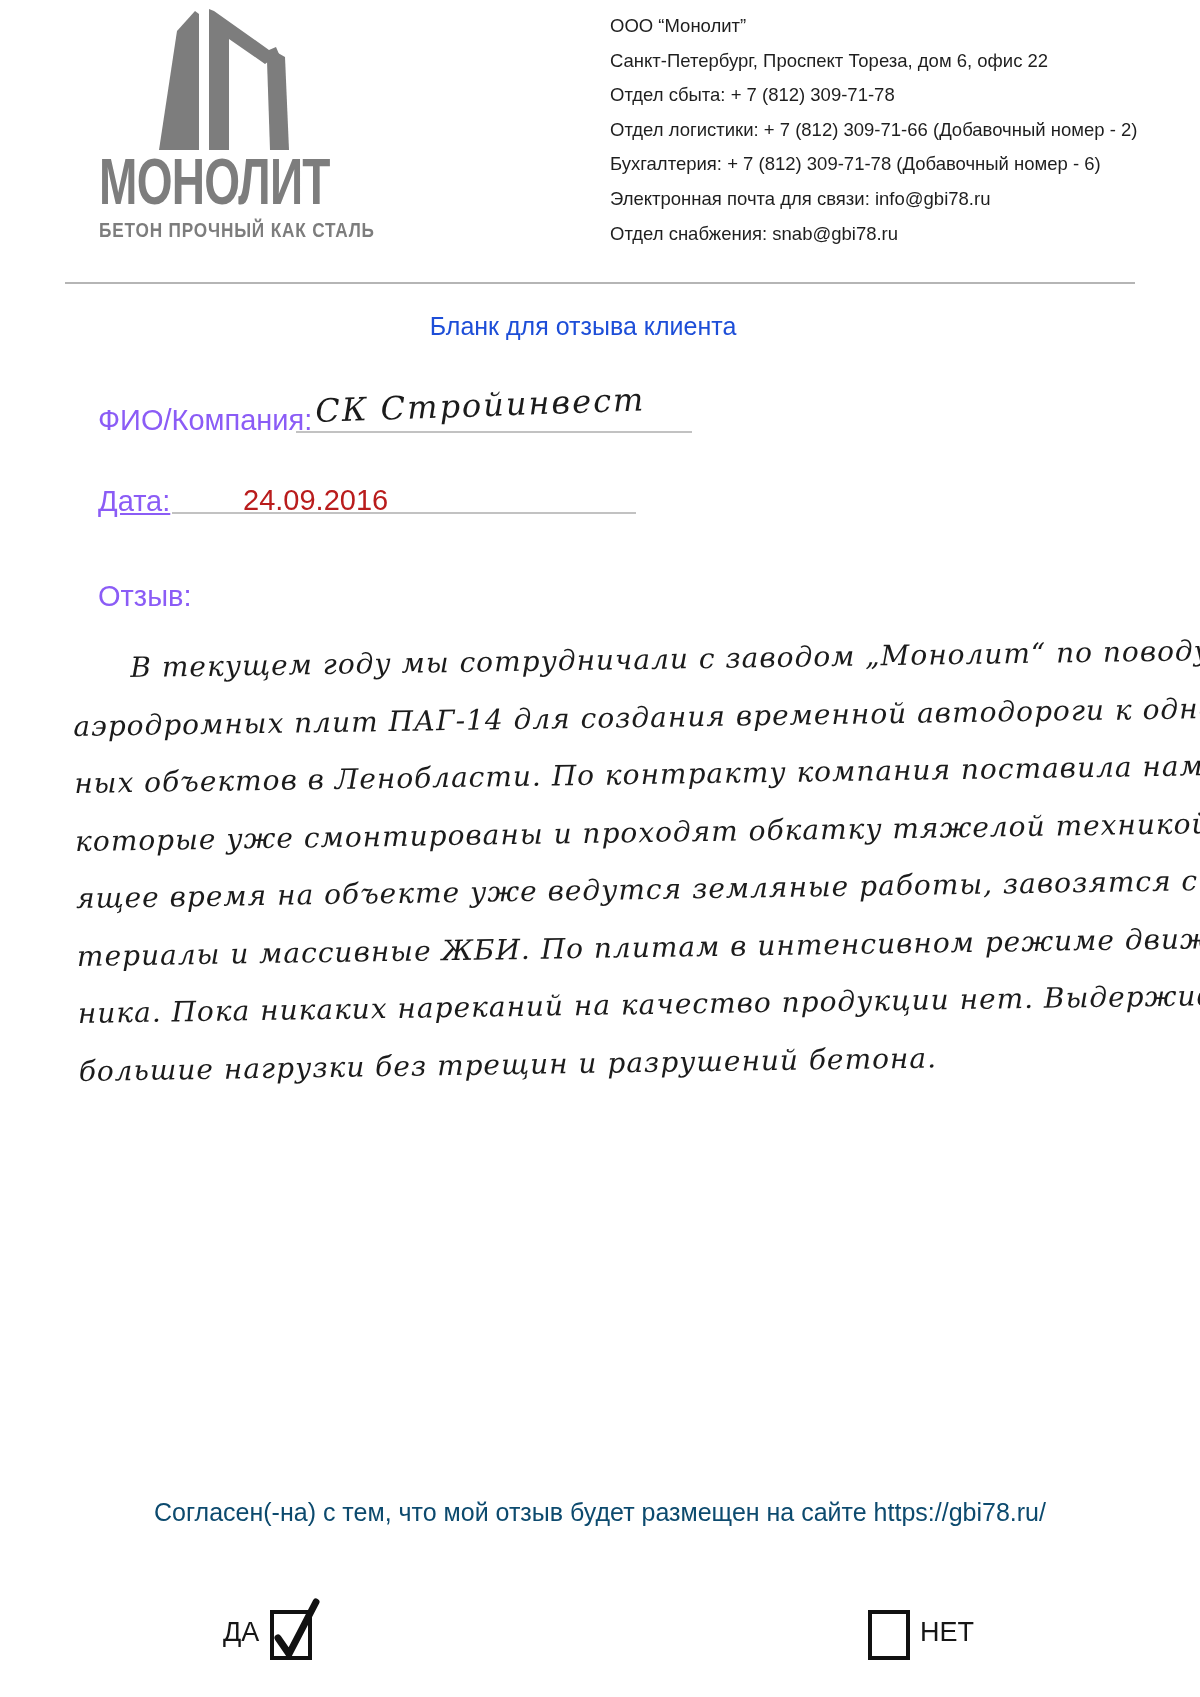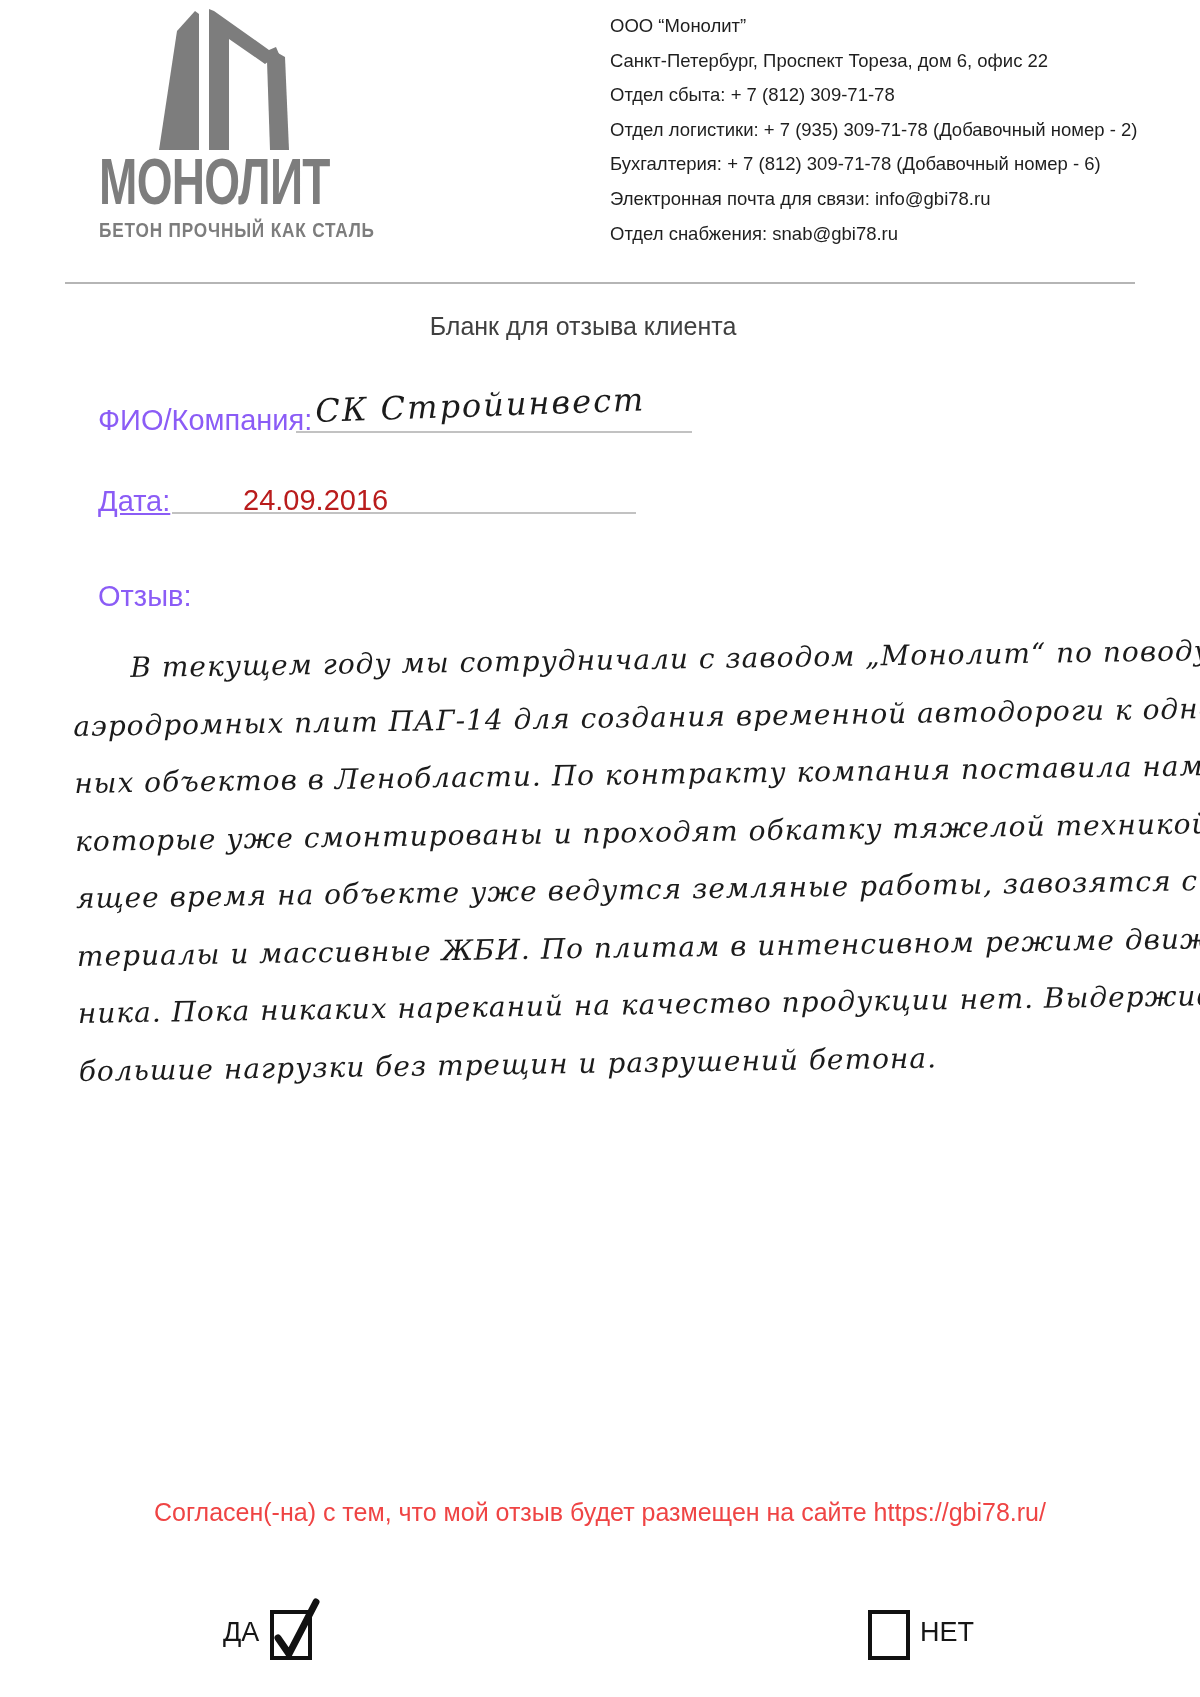--- a/index.html
+++ b/index.html
@@ -27,21 +27,21 @@
     letter-spacing:1px;white-space:nowrap;
     transform:scaleX(0.82);transform-origin:left top;line-height:1;
   }
   .contacts{position:absolute;left:610px;top:9px;font-size:18.5px;color:#1e1e1e;}
   .contacts .contact-line{height:34.6px;line-height:34.6px;white-space:nowrap;}
 
   .divider{position:absolute;left:65px;top:282px;width:1070px;height:2px;background:#b5b5b5;}
 
   .form-title{
     position:absolute;left:0;top:312px;width:1166px;
-    text-align:center;font-size:25px;color:#404040;
+    text-align:center;font-size:25px;color:#1d4ed8;
   }
 
   .field-label{position:absolute;font-size:29px;color:#8b5cf6;white-space:nowrap;}
   .underline{position:absolute;height:2px;background:#c2c2c2;}
 
   .handwriting{
     font-family:"DejaVu Serif", serif;
     font-style:italic;
     color:#1b1b1b;
   }
@@ -60,21 +60,21 @@
     transform:rotate(-0.9deg);transform-origin:left top;
   }
   .review .review-line{
     height:57.5px;line-height:57.5px;
     font-size:28px;letter-spacing:1px;white-space:nowrap;
   }
   .review .review-line:first-child{padding-left:58px;}
 
   .consent{
     position:absolute;left:0;top:1498px;width:1200px;
-    text-align:center;font-size:25px;color:#ef4444;
+    text-align:center;font-size:25px;color:#0c4a6e;
   }
 
   .checkbox{
     position:absolute;top:1610px;width:34px;height:42px;
     border:4px solid #111111;background:#ffffff;box-sizing:content-box;
   }
   .checkbox.yes{left:270px;}
   .checkbox.no{left:868px;}
   .check-svg{position:absolute;left:-6px;top:-20px;width:54px;height:64px;overflow:visible;}
   .cb-label{position:absolute;top:1617px;font-size:27px;color:#161616;white-space:nowrap;}
@@ -93,21 +93,21 @@
       <polygon points="139,61 150,53 157,57 161,150 142,150"></polygon>
     </g>
   </svg>
   <div class="logo-name">МОНОЛИТ</div>
   <div class="logo-tagline">БЕТОН ПРОЧНЫЙ КАК СТАЛЬ</div>
 
   <div class="contacts">
     <div class="contact-line">ООО “Монолит”</div>
     <div class="contact-line">Санкт-Петербург, Проспект Тореза, дом 6, офис 22</div>
     <div class="contact-line">Отдел сбыта: + 7 (812) 309-71-78</div>
-    <div class="contact-line">Отдел логистики: + 7 (935) 309-71-78 (Добавочный номер - 2)</div>
+    <div class="contact-line">Отдел логистики: + 7 (812) 309-71-66 (Добавочный номер - 2)</div>
     <div class="contact-line">Бухгалтерия: + 7 (812) 309-71-78 (Добавочный номер - 6)</div>
     <div class="contact-line">Электронная почта для связи: info@gbi78.ru</div>
     <div class="contact-line">Отдел снабжения: snab@gbi78.ru</div>
   </div>
 
   <div class="divider"></div>
 
   <div class="form-title">Бланк для отзыва клиента</div>
 
   <div class="field-label" style="left:98px;top:404px;">ФИО/Компания:</div>

